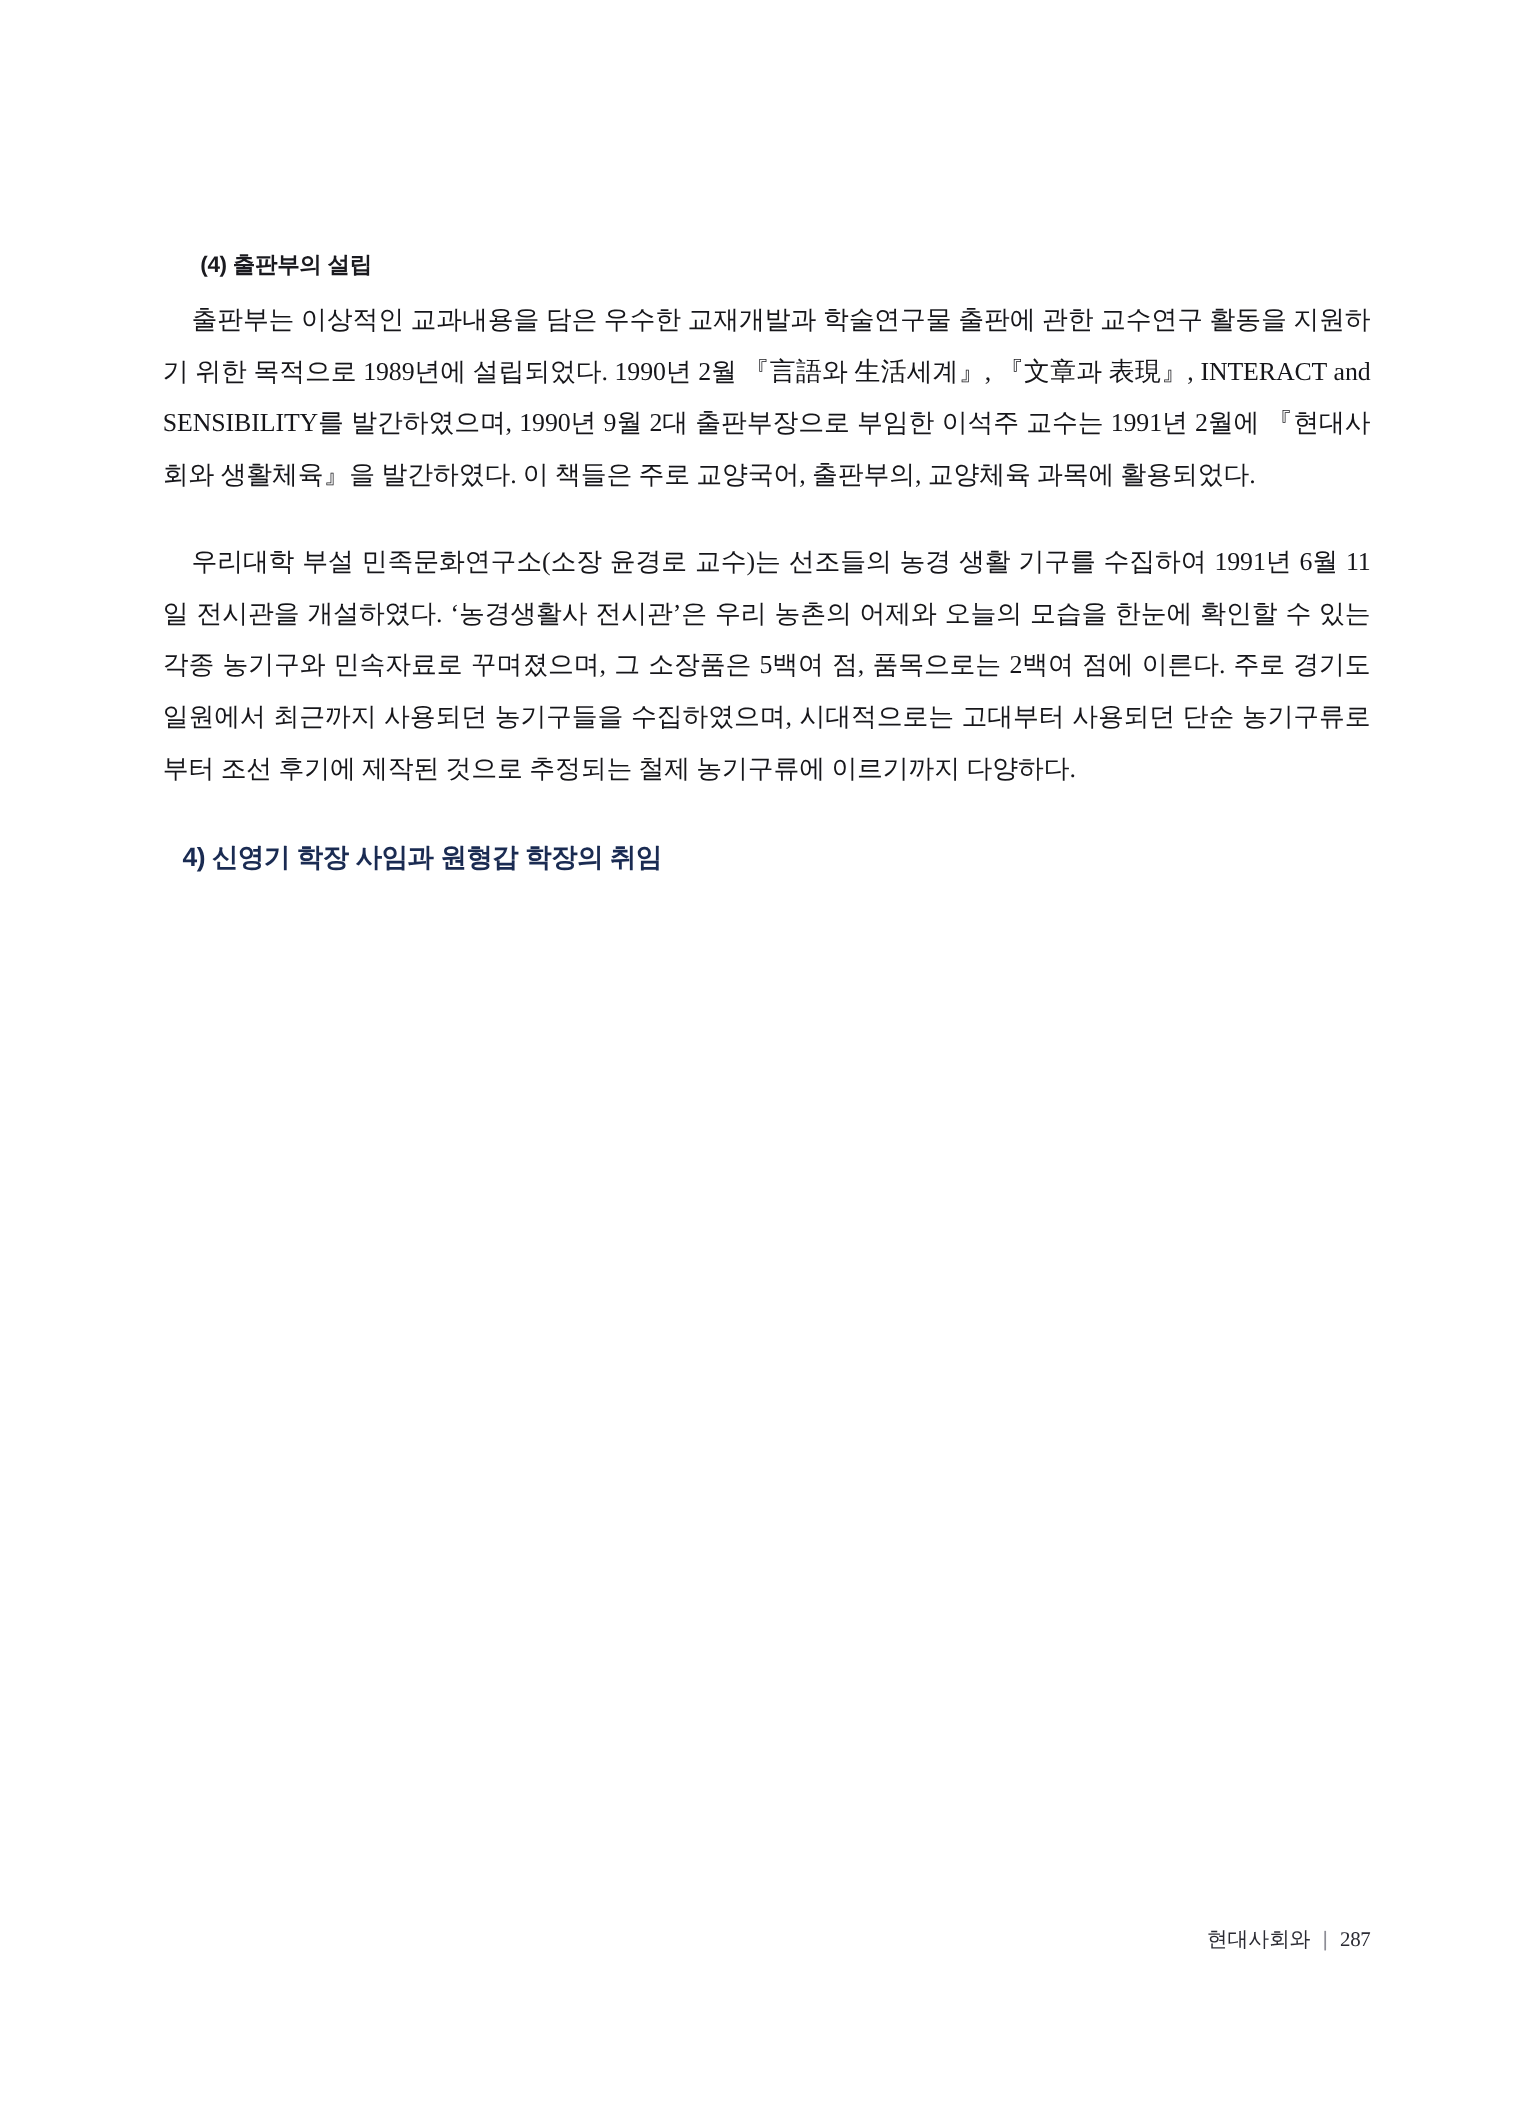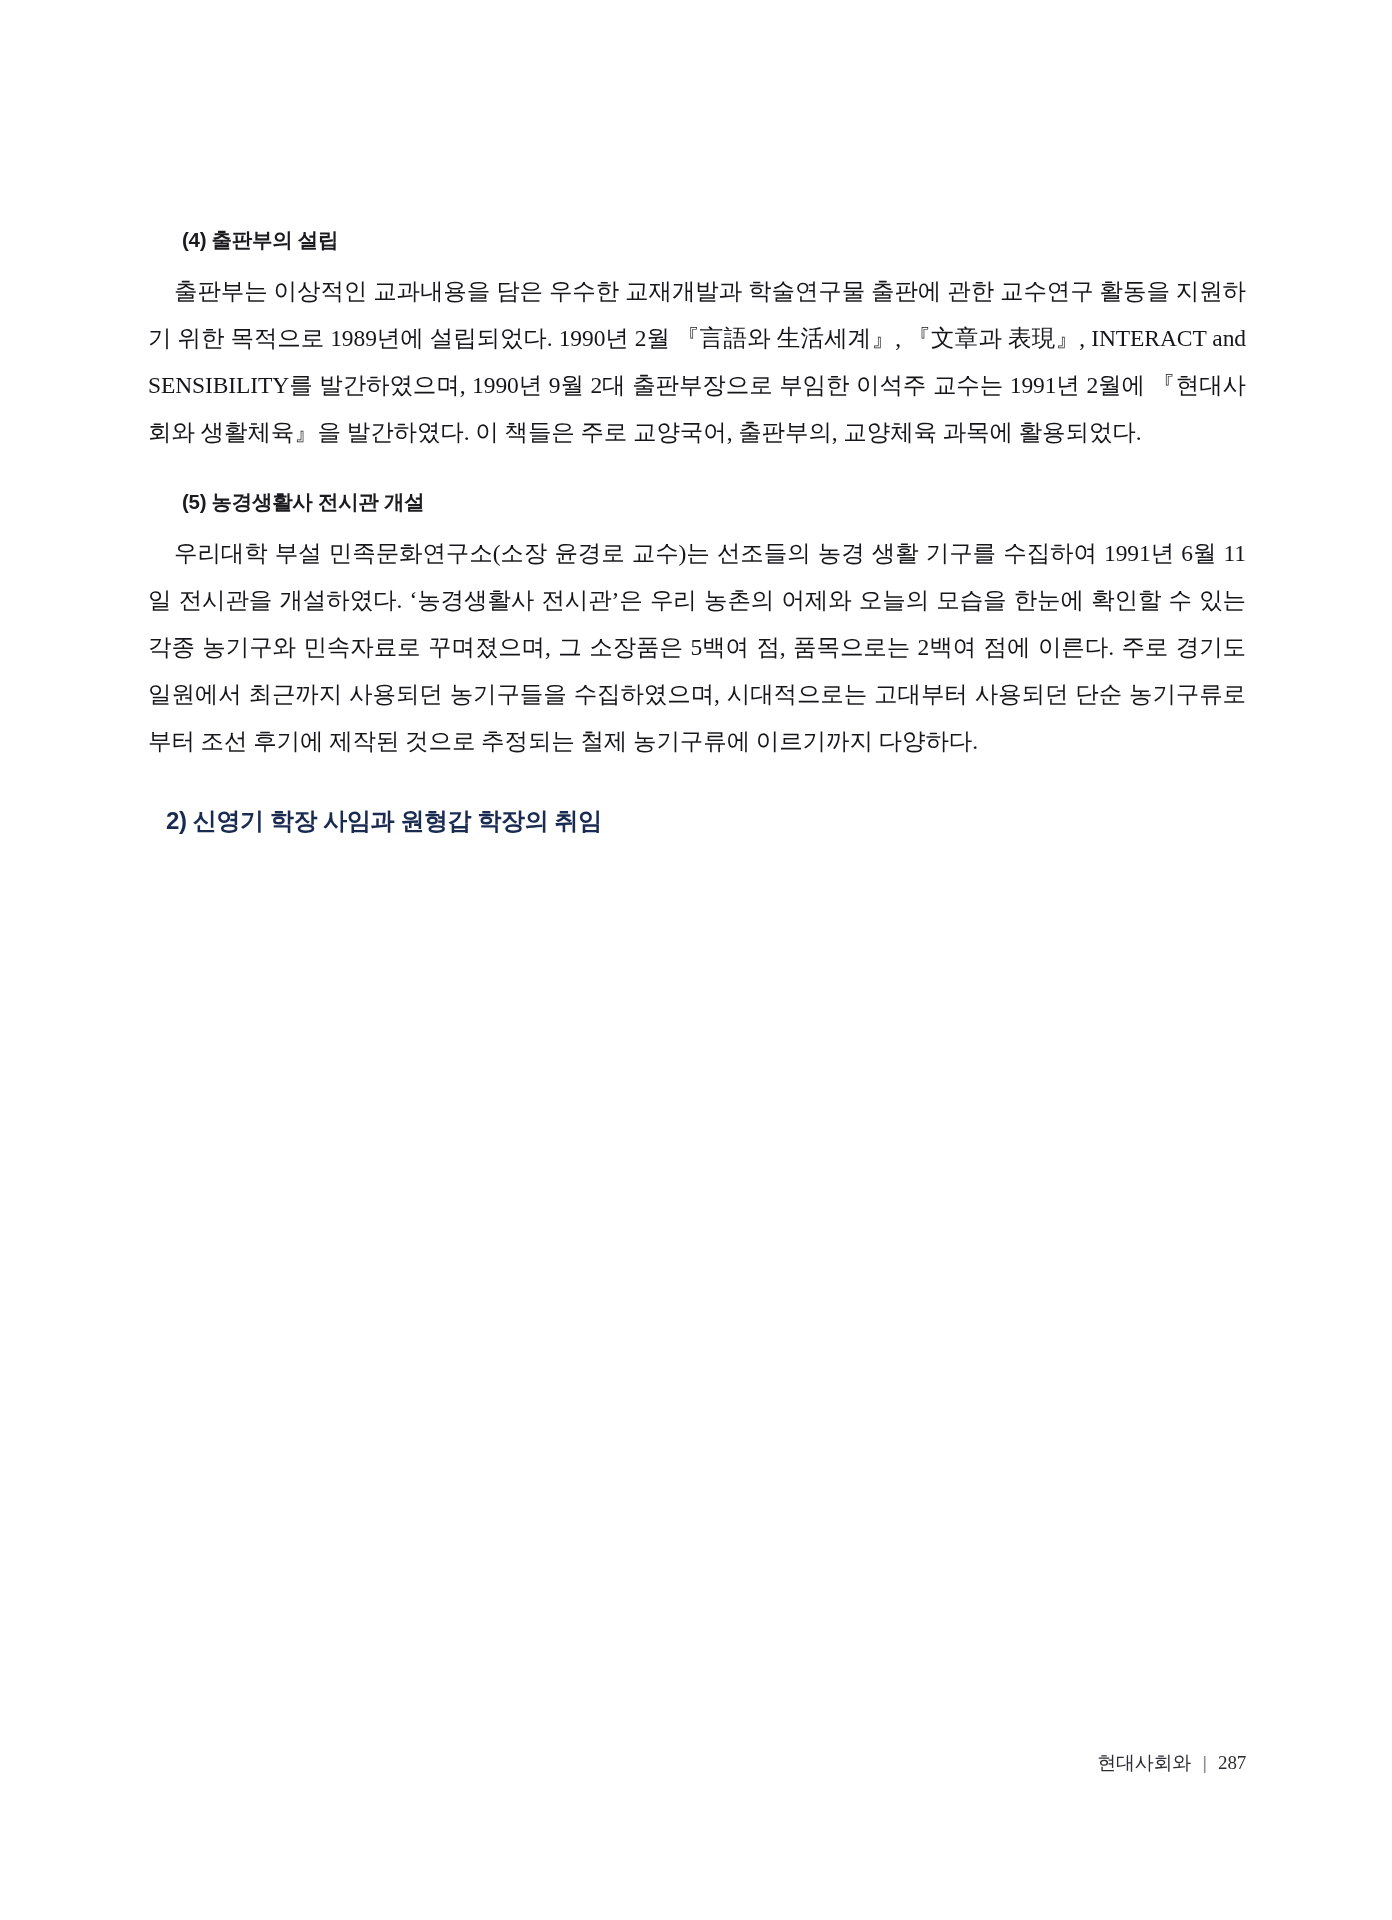--- a/index.html
+++ b/index.html
@@ -83,26 +83,25 @@
 
 <div class="page">
 
   <div class="content">
 
     <h3 class="sub-heading">(4) 출판부의 설립</h3>
     <p class="body-par">출판부는 이상적인 교과내용을 담은 우수한 교재개발과 학술연구물 출판에 관한 교수연구 활동을 지원하기 위한 목적으로 1989년에 설립되었다. 1990년 2월 『言語와 生活세계』, 『文章과 表現』, INTERACT and SENSIBILITY를 발간하였으며, 1990년 9월 2대 출판부장으로 부임한 이석주 교수는 1991년 2월에 『현대사회와 생활체육』을 발간하였다. 이 책들은 주로 교양국어, 출판부의, 교양체육 과목에 활용되었다.</p>
 
     <div class="gap-md"></div>
 
-    <h3 class="sub-heading">(5) 농경생활사 전시관 개설</h3>
     <p class="body-par">우리대학 부설 민족문화연구소(소장 윤경로 교수)는 선조들의 농경 생활 기구를 수집하여 1991년 6월 11일 전시관을 개설하였다. ‘농경생활사 전시관’은 우리 농촌의 어제와 오늘의 모습을 한눈에 확인할 수 있는 각종 농기구와 민속자료로 꾸며졌으며, 그 소장품은 5백여 점, 품목으로는 2백여 점에 이른다. 주로 경기도 일원에서 최근까지 사용되던 농기구들을 수집하였으며, 시대적으로는 고대부터 사용되던 단순 농기구류로부터 조선 후기에 제작된 것으로 추정되는 철제 농기구류에 이르기까지 다양하다.</p>
 
     <div class="gap-lg"></div>
 
-    <h2 class="section-heading">2) 신영기 학장 사임과 원형갑 학장의 취임</h2>
+    <h2 class="section-heading">4) 신영기 학장 사임과 원형갑 학장의 취임</h2>
 
   </div>
 
   <div class="footer">
     <span>현대사회와</span>
     <span class="sep">|</span>
     <span class="pageno">287</span>
   </div>
 
 </div>

